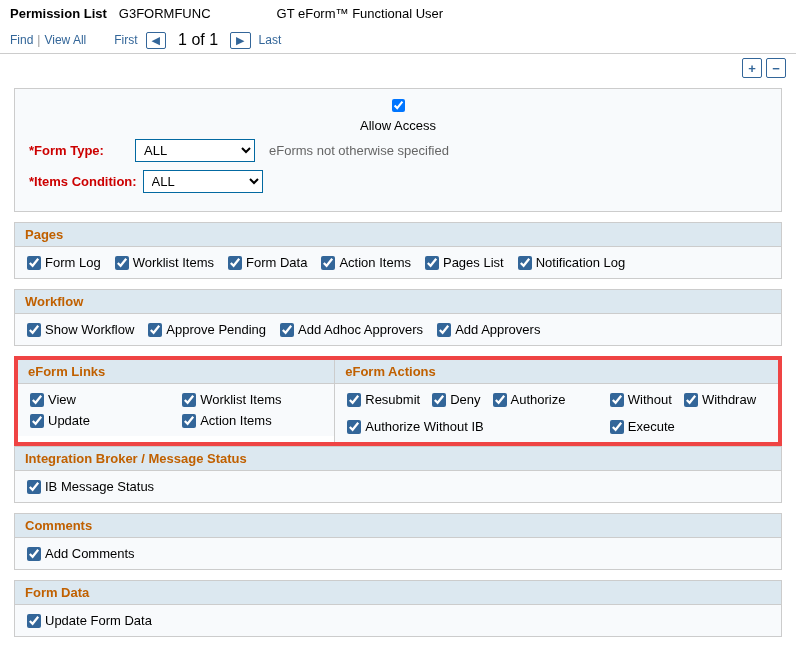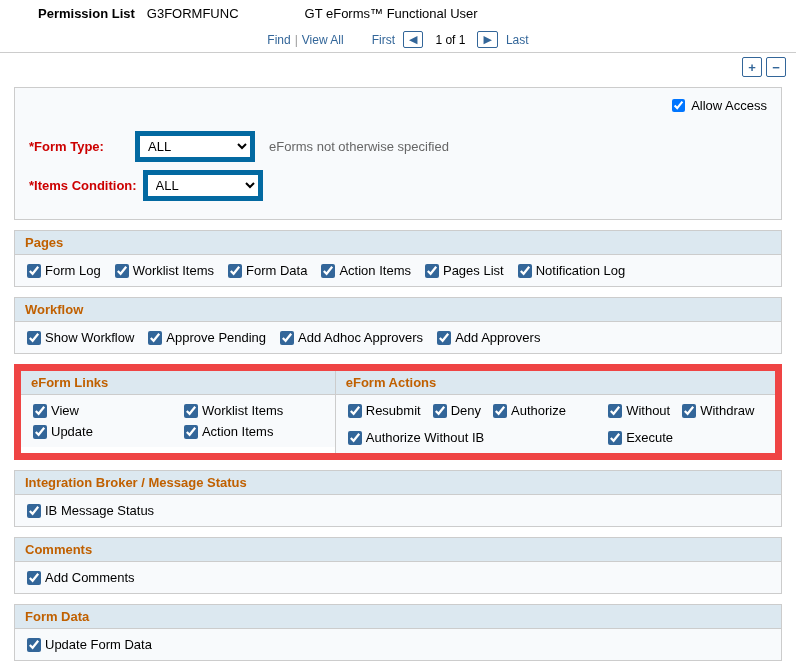--- a/index.html
+++ b/index.html
@@ -8,25 +8,24 @@
       font-size: 13px;
       background: #fff;
       color: #000;
       width: 796px;
       min-height: 662px;
     }
     .header-title {
       font-weight: bold;
       font-size: 13px;
       margin-right: 6px;
-      margin-left: 28px;
     }
     .nav-bar {
       display: flex;
-      justify-content: center;
+      justify-content: flex-start;
       align-items: center;
       padding: 4px 10px;
       border-bottom: 1px solid #ccc;
       background: #fff;
       font-size: 12px;
       color: #336699;
     }
     .nav-bar a, .nav-link {
       color: #336699;
       text-decoration: none;
@@ -43,21 +42,21 @@
     .nav-btn {
       background: none;
       border: 1px solid #336699;
       color: #336699;
       cursor: pointer;
       font-size: 11px;
       padding: 1px 5px;
       border-radius: 2px;
     }
     .nav-page-info {
-      font-size: 12px;
+      font-size: 16px;
       color: #000;
       margin: 0 4px;
     }
     .add-remove-bar {
       display: flex;
       justify-content: flex-end;
       padding: 4px 10px;
       gap: 4px;
     }
     .add-btn, .remove-btn {
@@ -84,21 +83,21 @@
       flex-wrap: wrap;
       gap: 6px;
     }
     .form-label {
       font-weight: bold;
       min-width: 100px;
       color: #000;
     }
     .form-label-red { color: #c00; font-weight: bold; }
     select.form-select {
-      border: 5px solid #0369a1;
+      border: 1px solid #0369a1;
       padding: 2px 4px;
       font-size: 13px;
       min-width: 120px;
       background: #fff;
     }
     .form-note {
       color: #666;
       font-size: 13px;
       margin-left: 8px;
     }
@@ -136,22 +135,21 @@
       height: 14px;
       cursor: pointer;
     }
     .checkbox-item label {
       cursor: pointer;
       font-size: 13px;
     }
     .two-col-section {
       display: flex;
       gap: 0;
-      border: 7px solid #ef4444;
-      margin-bottom: 10px;
+      border: 4px solid #ef4444;
     }
     .two-col-left {
       flex: 1;
       border-right: 1px solid #ccc;
     }
     .two-col-right {
       flex: 1.4;
     }
     .two-col-left .section-header,
     .two-col-right .section-header {
@@ -178,21 +176,21 @@
       gap: 6px;
       padding: 6px 10px;
     }
   </style>
 </head>
 <body>
 
 <div class="header-row">
   <span class="header-title">Permission List</span>
   <span style="margin-right:60px;">G3FORMFUNC</span>
-  <span>GT eForms™ Functional User</span>
+  <span>GT eForm™ Functional User</span>
 </div>
 
 <div class="nav-bar">
   <span class="nav-link">Find</span>
   <span class="separator">|</span>
   <span class="nav-link">View All</span>
   <div class="nav-controls">
     <span class="nav-link">First</span>
     <button class="nav-btn">◀</button>
     <span class="nav-page-info">1 of 1</span>
@@ -203,21 +201,21 @@
 
 <div class="add-remove-bar">
   <button class="add-btn">+</button>
   <button class="remove-btn">−</button>
 </div>
 
 <div class="main-content">
 
   <div class="top-form-box">
 
-    <div style="display:flex; justify-content:flex-end; align-items:center; margin-bottom:18px; gap:6px;">
+    <div style="display:flex; justify-content:flex-end; align-items:center; margin-bottom:6px; gap:6px;flex-direction:column;">
       <input type="checkbox" id="allow-access" checked="" style="">
       <label for="allow-access">Allow Access</label>
     </div>
     <div class="form-row">
       <span class="form-label form-label-red">*Form Type:</span>
       <select class="form-select">
         <option>ALL</option>
       </select>
       <span class="form-note">eForms not otherwise specified</span>
     </div>

